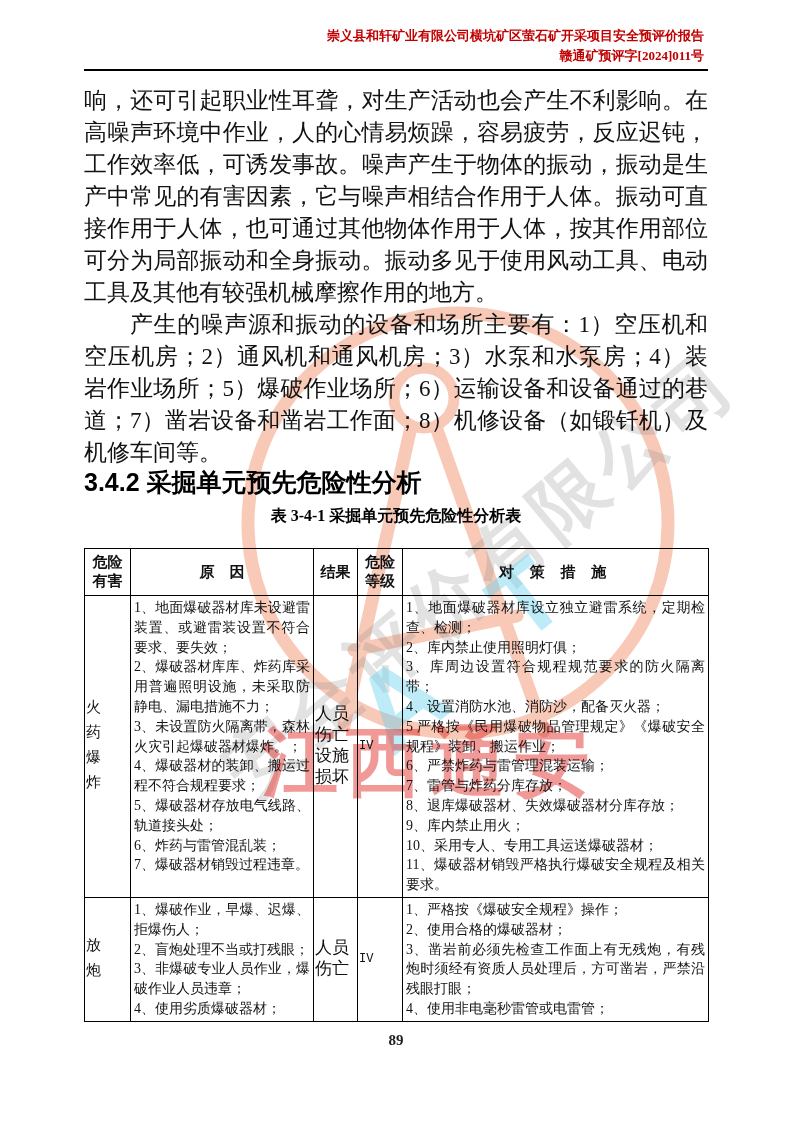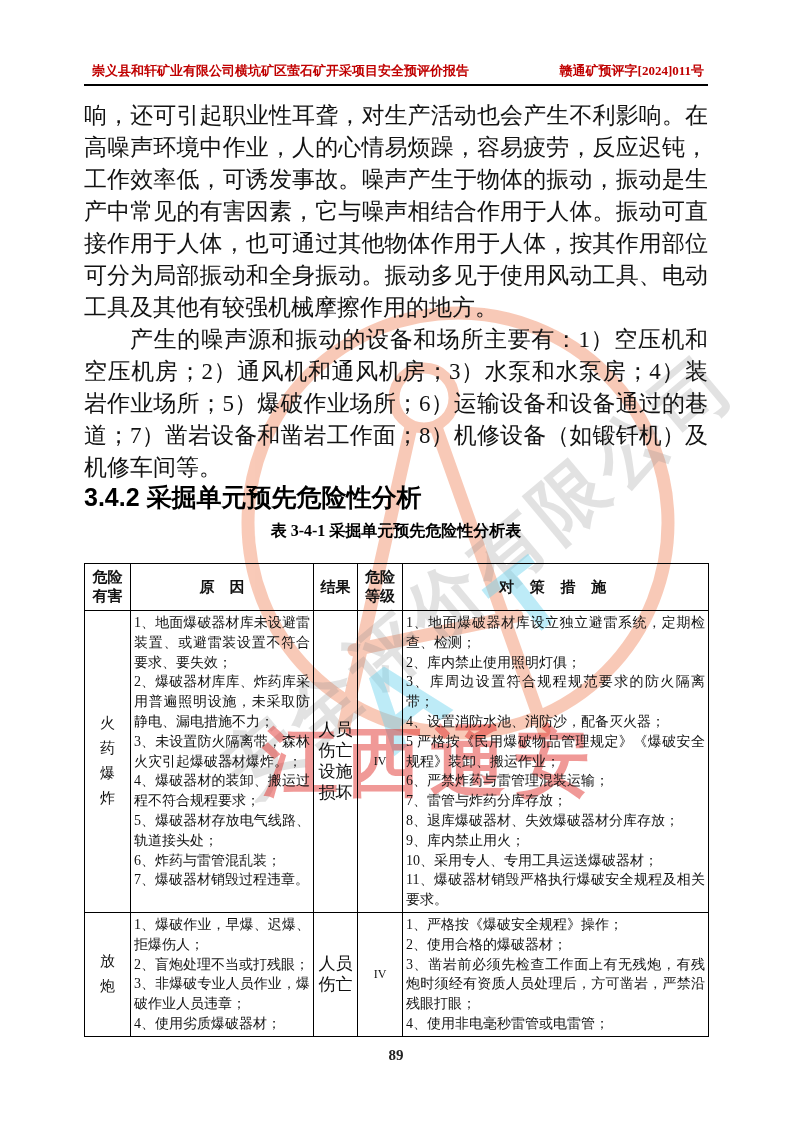--- a/index.html
+++ b/index.html
@@ -4,23 +4,23 @@
 <style>
   html,body{margin:0;padding:0;background:#e8e8e8;}
   .page{
     position:relative;width:793px;height:1122px;background:#ffffff;
     margin:0 auto;overflow:hidden;
     font-family:"Liberation Serif","DejaVu Serif",serif;color:#121212;
   }
   .watermark{position:absolute;left:0;top:0;z-index:0;pointer-events:none;}
   .content{position:absolute;left:84px;top:0;width:624px;z-index:1;}
   .page-header{
-    margin-top:61px;display:flex;justify-content:space-between;align-items:flex-end;
+    margin-top:26px;display:flex;justify-content:space-between;align-items:flex-end;
     font-size:13px;line-height:20px;font-weight:bold;color:#c00000;
-    padding:0 4px 3px 8px;border-bottom:2px solid #000;
+    padding:0 4px 3px 8px;border-bottom:2px solid #000;flex-direction:column;
   }
   .body-text{margin-top:14px;font-size:23px;line-height:32px;text-align:justify;}
   .body-text p{margin:0;}
   .body-text p.indent{text-indent:2em;}
   h2.section-heading{
     margin:0 0 9px 0;font-size:25px;line-height:27px;font-weight:bold;color:#000;
     font-family:"Liberation Sans","DejaVu Sans",sans-serif;
   }
   .caption{
     text-align:center;font-weight:bold;font-size:16px;line-height:21px;margin-bottom:22px;color:#000;
@@ -31,21 +31,21 @@
   table.phz th{
     height:44px;font-size:15px;line-height:19px;font-weight:bold;
     text-align:center;vertical-align:middle;padding:1px 0;
   }
   .th-narrow{display:inline-block;width:2.05em;word-break:break-all;}
   .th-spaced{letter-spacing:6px;}
   td.cell-list{
     font-size:14px;line-height:19.8px;text-align:justify;vertical-align:top;
     padding:2px 3px;white-space:pre-line;word-break:break-all;
   }
-  td.cell-hazard,td.cell-result,td.cell-level{text-align:center;vertical-align:middle;}
+  td.cell-hazard,td.cell-result,td.cell-level{vertical-align:middle;font-family:Liberation Mono, monospace;}
   .vert1{display:inline-block;width:1.08em;font-size:15px;line-height:25px;word-break:break-all;}
   .vert2{display:inline-block;width:2.12em;font-size:17px;line-height:21px;word-break:break-all;}
   td.cell-level{font-size:12px;}
   .page-number{text-align:center;font-size:15px;margin-top:10px;color:#222;font-weight:bold;}
 </style>
 </head>
 <body>
 
 <div class="page">
 

